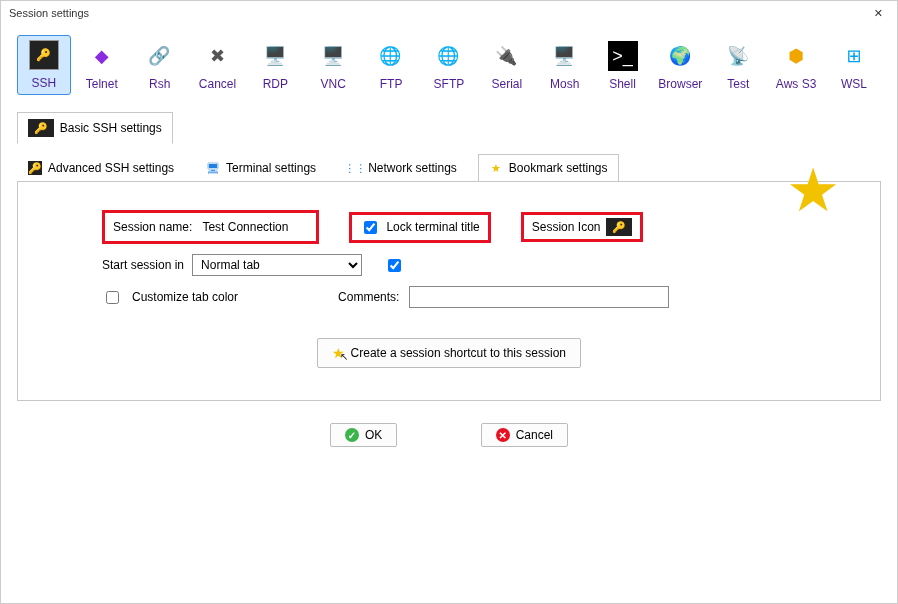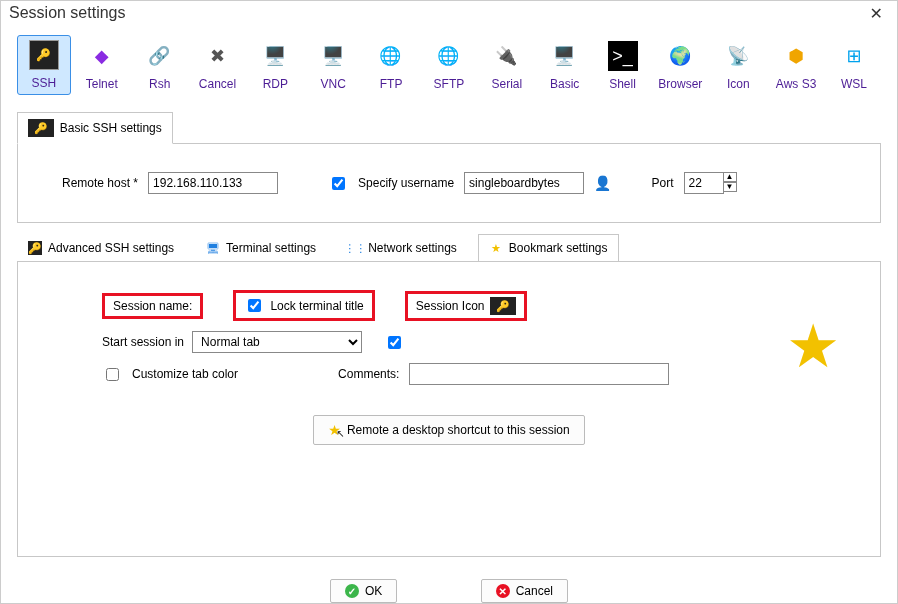--- a/index.html
+++ b/index.html
@@ -1,19 +1,19 @@
 <!DOCTYPE html>
 <html><head>
 <meta charset="utf-8">
 <style>
   * { box-sizing: border-box; font-family: "Segoe UI", Tahoma, sans-serif; font-size: 12px; }
   body { margin:0; padding:0; background:#fff; width:898px; height:604px; color:#000; position:relative; }
   .window { width:898px; height:604px; border:1px solid #ccc; position:relative; background:#fff; }
   .titlebar { height:24px; display:flex; align-items:center; justify-content:space-between; padding:0 8px; }
-  .titlebar span { font-size:16px; color:#333; }
+  .titlebar span { font-size:11px; color:#333; }
   .closebtn { font-family:Arial; color:#888; font-size:14px; padding:0 6px; }
 
   .protobar { display:flex; justify-content:space-around; align-items:flex-end; padding:10px 14px 6px 14px; }
   .proto { display:flex; flex-direction:column; align-items:center; width:54px; padding:4px 2px; }
   .proto .iconbox { width:30px; height:30px; display:flex; align-items:center; justify-content:center; font-size:18px; }
   .proto .label { margin-top:6px; color:#4c1d95; }
   .proto.selected { border:1px solid #3a8fe6; background:#cfe8ff; border-radius:3px; }
   .proto:not(.selected) .iconbox { border:1px solid transparent; }
 
   .section { margin:10px 16px 0 16px; }
@@ -109,69 +109,49 @@
     <div class="proto">
       <div class="iconbox ic-sftp">🌐</div>
       <span class="label">SFTP</span>
     </div>
     <div class="proto">
       <div class="iconbox ic-serial">🔌</div>
       <span class="label">Serial</span>
     </div>
     <div class="proto">
       <div class="iconbox ic-file">🖥️</div>
-      <span class="label">Basic</span>
+      <span class="label">Mosh</span>
     </div>
     <div class="proto">
       <div class="iconbox ic-shell square">&gt;_</div>
       <span class="label">Shell</span>
     </div>
     <div class="proto">
       <div class="iconbox ic-browser">🌍</div>
       <span class="label">Browser</span>
     </div>
     <div class="proto">
       <div class="iconbox ic-mosh">📡</div>
-      <span class="label">Icon</span>
+      <span class="label">Test</span>
     </div>
     <div class="proto">
       <div class="iconbox ic-aws">⬢</div>
       <span class="label">Aws S3</span>
     </div>
     <div class="proto">
       <div class="iconbox ic-wsl square">⊞</div>
       <span class="label">WSL</span>
     </div>
   </div>
 
   <div class="section">
     <div class="tabstrip">
       <div class="tab active">
         <span class="key-badge"><span>🔑</span></span>
         <span>Basic SSH settings</span>
-      </div>
-    </div>
-    <div class="panel">
-      <div class="row">
-        <span class="lbl" style="margin-left:20px">Remote host *</span>
-        <input type="text" style="width: 130px;" value="192.168.110.133">
-        <span style="width:30px"></span>
-        <input type="checkbox" class="cb bluebox" checked="" style="">
-        <span class="lbl">Specify username</span>
-        <input type="text" class="bluebox" style="width: 120px;" value="singleboardbytes">
-        <span style="font-size:14px">👤</span>
-        <span style="width:20px"></span>
-        <span class="lbl">Port</span>
-        <div style="display:flex">
-          <input type="text" style="width: 40px;" value="22">
-          <div class="spin">
-              <div>▲</div>
-              <div>▼</div>
-            </div>
-        </div>
       </div>
     </div>
   </div>
 
   <div class="section">
     <div class="tabstrip">
       <div class="tab flat">
         <span class="key-badge tabicon">
             <span>🔑</span>
           </span>
@@ -183,24 +163,25 @@
       </div>
       <div class="tab flat">
         <span class="tabicon" style="color:#1e7fe0">⋮⋮</span>
         <span>Network settings</span>
       </div>
       <div class="tab active" style="margin-right:0">
         <span class="tabicon" style="color:#f2c100">★</span>
         <span>Bookmark settings</span>
       </div>
     </div>
-    <div class="panel" style="height:296px; position:relative;">
+    <div class="panel" style="height:220px; position:relative;">
       <div class="row" style="gap:30px; margin-left:60px;">
         <div class="redhl">
           <span class="lbl">Session name:</span>
+          <input type="text" style="border: 0px; width: 110px;" value="Test Connection">
         </div>
         <div class="redhl">
           <input type="checkbox" class="cb bluebox" checked="" style="">
           <span class="lbl">Lock terminal title</span>
         </div>
         <div class="redhl">
           <span class="lbl">Session Icon</span>
           <span class="key-badge"><span>🔑</span></span>
         </div>
       </div>
@@ -218,21 +199,21 @@
         <input type="checkbox" class="cb" style="">
         <span class="lbl">Customize tab color</span>
         <span style="width:80px"></span>
         <span class="lbl">Comments:</span>
         <input type="text" class="comments" style="width: 260px;" value="">
       </div>
 
       <div class="row center" style="margin-top:30px;">
         <div class="btn">
           <span style="color:#f2c100; font-size:14px; position:relative;">★<span style="position:absolute;left:8px;top:6px;font-size:10px;color:#000">↖</span></span>
-          <span>Remote a desktop shortcut to this session</span>
+          <span>Create a session shortcut to this session</span>
         </div>
       </div>
 
       <div class="bigstar">★</div>
     </div>
   </div>
 
   <div class="buttons">
     <span class="btn">
       <span class="circle ok-c">✓</span>

